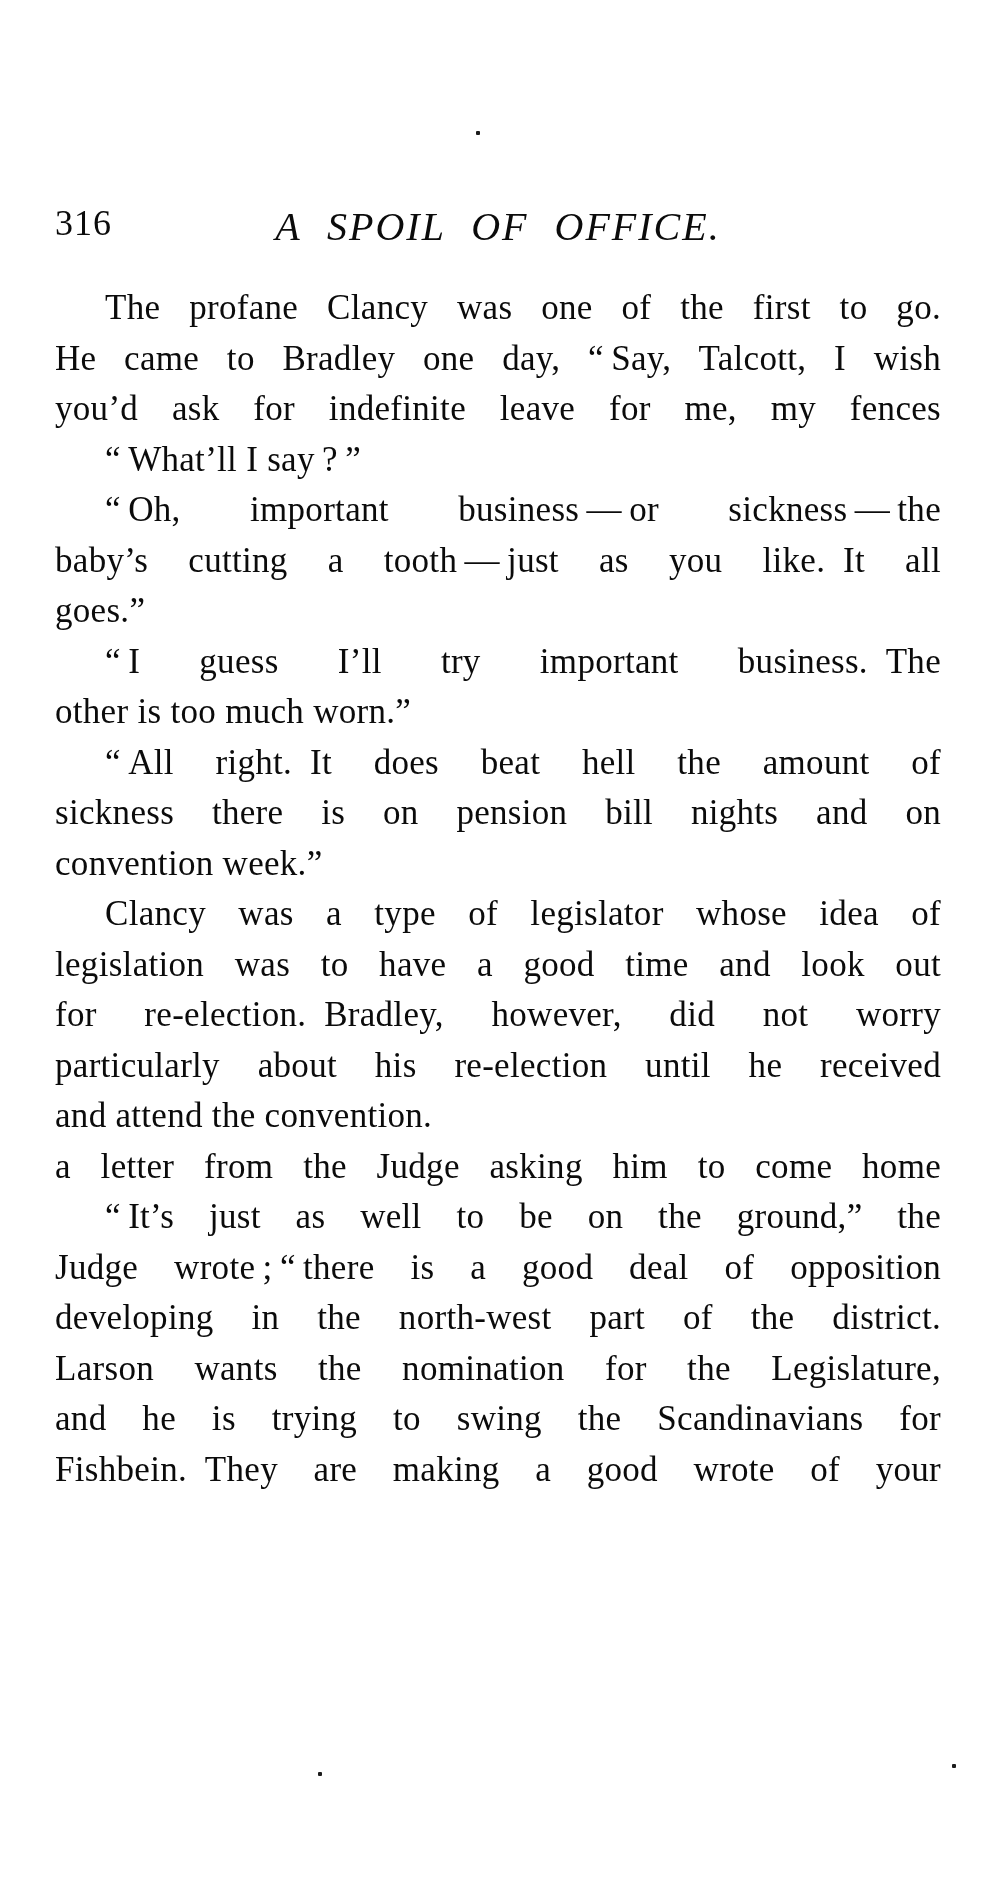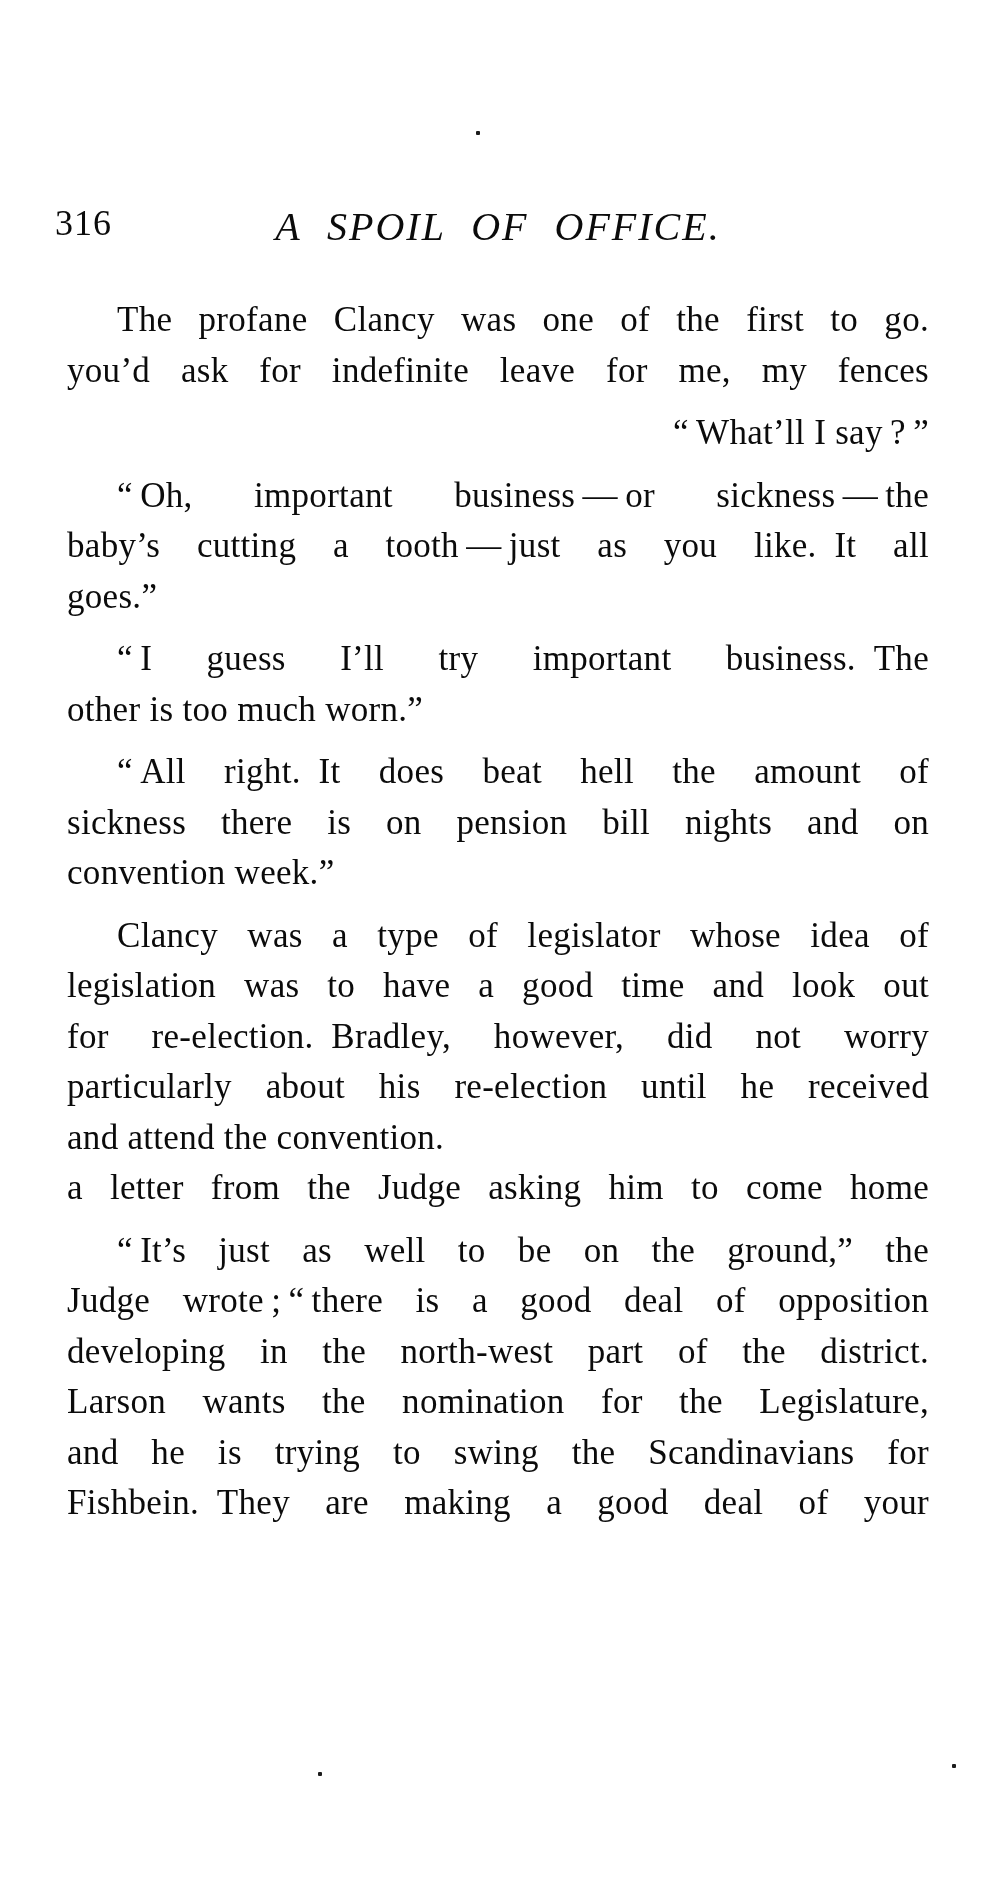--- a/index.html
+++ b/index.html
@@ -39,34 +39,33 @@
     letter-spacing: 2px;
     word-spacing: 14px;
     padding-top: 3px;
   }
   .body-text {
     position: absolute;
     top: 283px;
     left: 55px;
     width: 886px;
   }
-  .paragraph { margin: 12px; }
+  .paragraph { margin: 0; }
   .line {
     font-size: 35px;
     line-height: 50.5px;
     letter-spacing: 0.3px;
     text-align: left;
   }
   .line.justify {
     text-align: justify;
     text-align-last: justify;
   }
   .line.indent {
     text-indent: 50px;
-    text-align: right;
   }
   .speck {
     position: absolute;
     width: 4px;
     height: 4px;
     background: #1c1c1c;
     border-radius: 1px;
   }
   .speck.s1 { left: 476px; top: 131px; width: 4px; height: 4px; }
   .speck.s2 { left: 318px; top: 1772px; width: 4px; height: 4px; }
@@ -78,20 +77,21 @@
 <div class="page">
 
   <div class="page-header">
     <span class="page-number">316</span>
     <span class="running-title">A SPOIL OF OFFICE.</span>
   </div>
 
   <div class="body-text">
       <div class="paragraph">
         <div class="line justify indent">The profane Clancy was one of the first to go.</div>
+        <div class="line justify">He came to Bradley one day, “ Say, Talcott, I wish</div>
         <div class="line justify">you’d ask for indefinite leave for me, my fences</div>
       </div>
       <div class="paragraph">
         <div class="line indent">“ What’ll I say ? ”</div>
       </div>
       <div class="paragraph">
         <div class="line justify indent">“ Oh, important business — or sickness — the</div>
         <div class="line justify">baby’s cutting a tooth — just as you like. It all</div>
         <div class="line">goes.”</div>
       </div>
@@ -111,21 +111,21 @@
         <div class="line justify">particularly about his re-election until he received</div>
         <div class="line">and attend the convention.</div>
         <div class="line justify">a letter from the Judge asking him to come home</div>
       </div>
       <div class="paragraph">
         <div class="line justify indent">“ It’s just as well to be on the ground,” the</div>
         <div class="line justify">Judge wrote ; “ there is a good deal of opposition</div>
         <div class="line justify">developing in the north-west part of the district.</div>
         <div class="line justify">Larson wants the nomination for the Legislature,</div>
         <div class="line justify">and he is trying to swing the Scandinavians for</div>
-        <div class="line justify">Fishbein. They are making a good deal of your</div>
+        <div class="line justify">Fishbein. They are making a good wrote of your</div>
       </div>
     </div>
 
   <div class="speck s1"></div>
   <div class="speck s2"></div>
   <div class="speck s3"></div>
 
 </div>
 
 </body></html>

